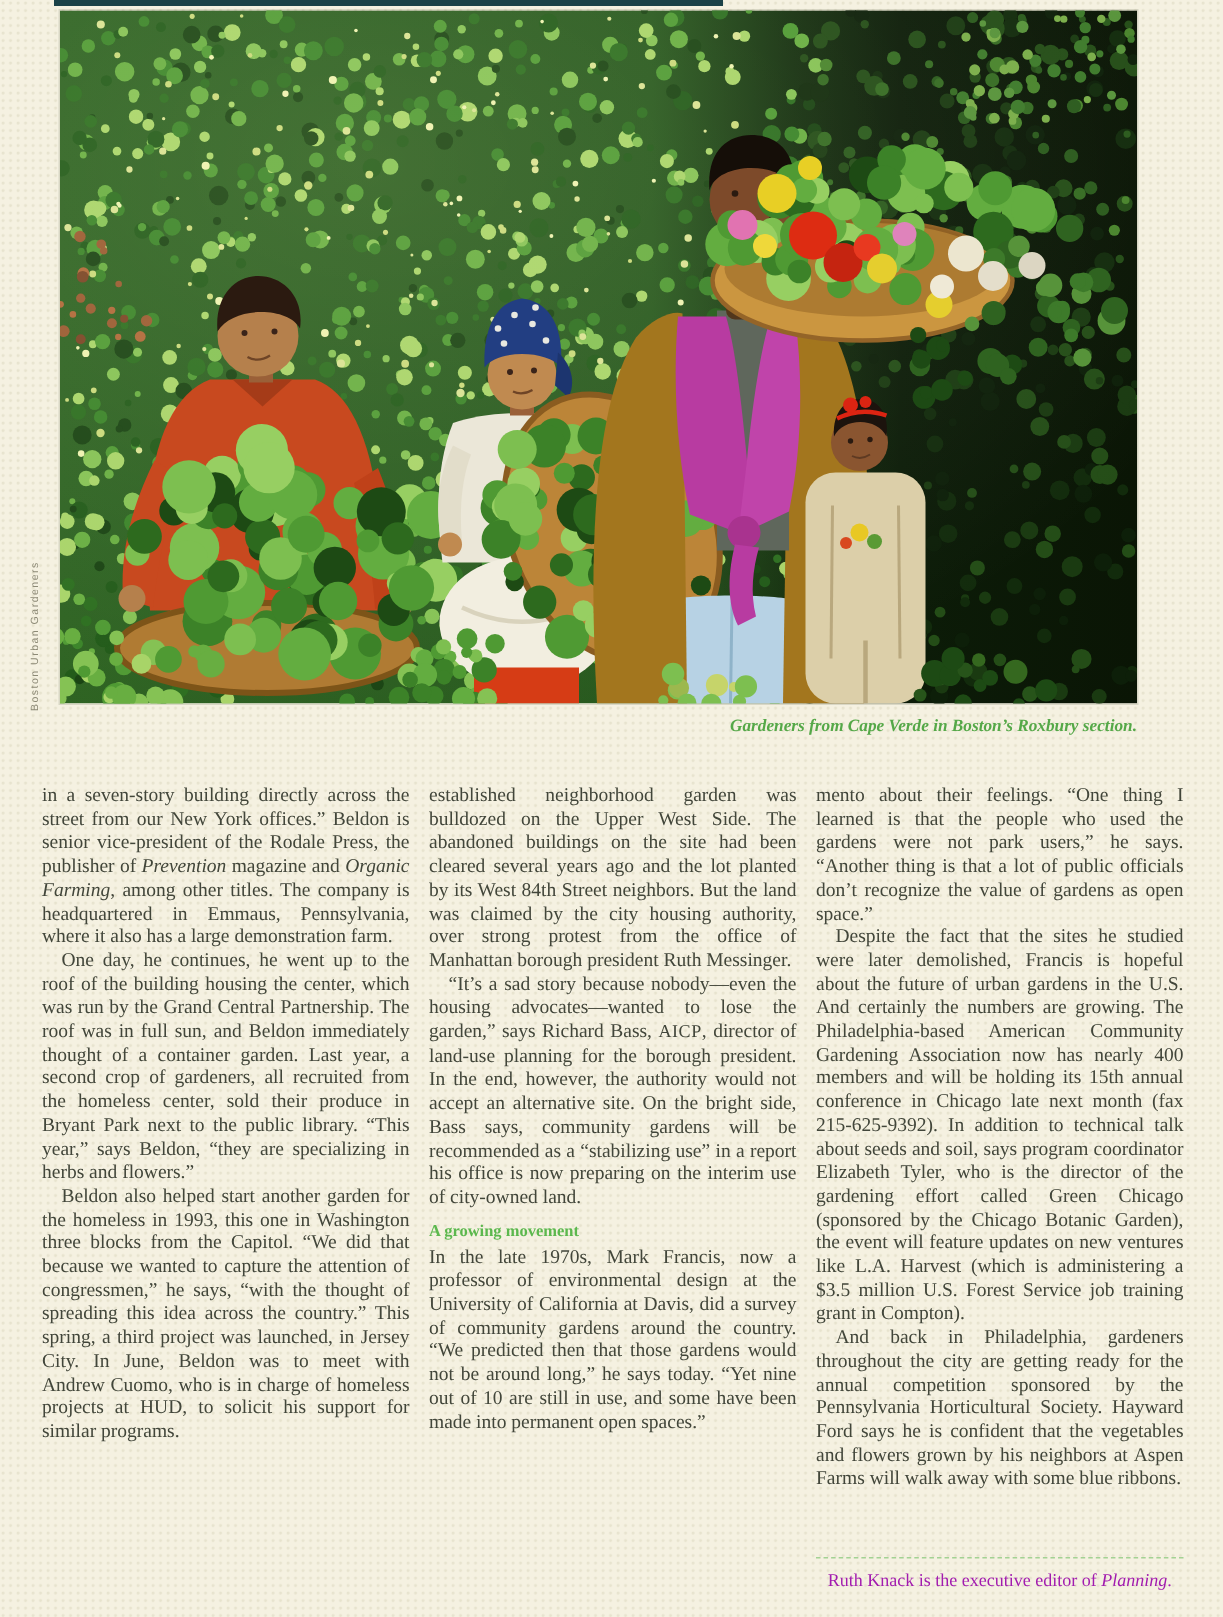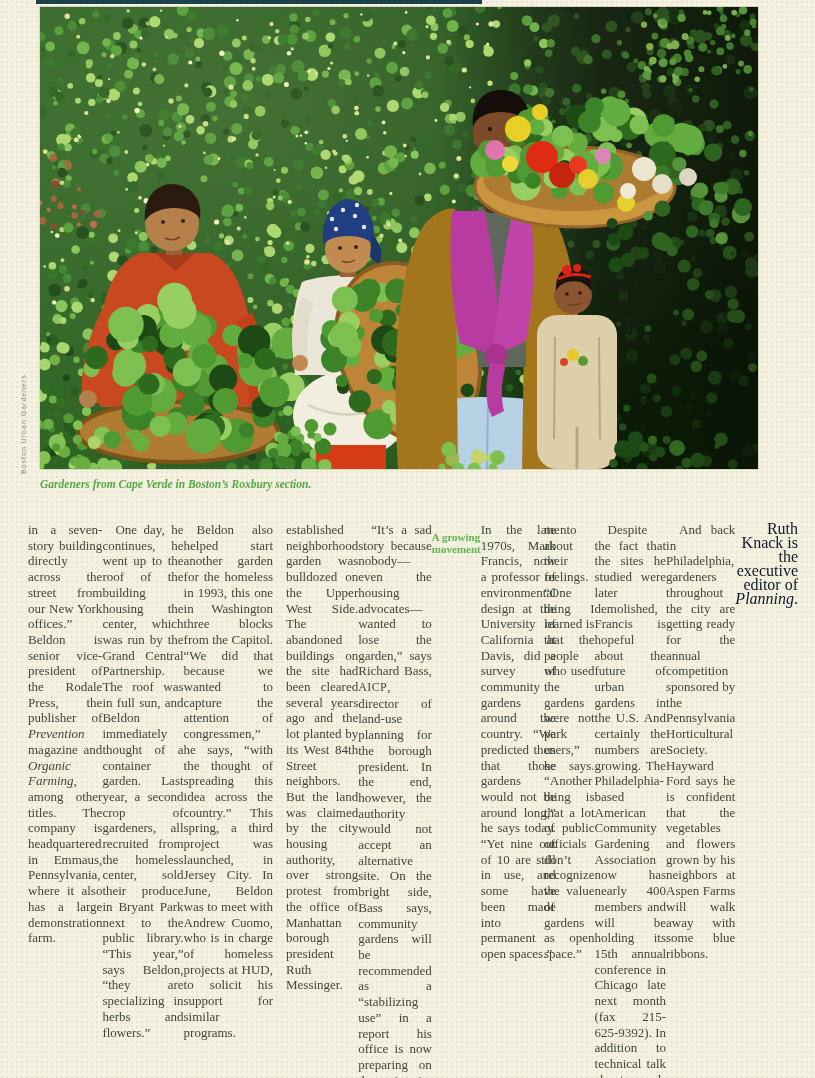--- a/index.html
+++ b/index.html
@@ -13,40 +13,40 @@
   .scan-strip{position:absolute;top:0;left:36px;width:446px;height:4px;background:#1b4248;}
   .photo-frame{position:absolute;left:40px;top:7px;width:718px;height:462px;box-shadow:0 0 0 1px rgba(60,70,40,.15);}
   .photo-frame svg{display:block;width:100%;height:100%;}
   .credit{
     position:absolute;left:20px;top:350px;height:124px;width:12px;
     writing-mode:vertical-rl;transform:rotate(180deg);
     font-size:7px;letter-spacing:1px;color:#8d8a76;
     font-family:"Liberation Sans","DejaVu Sans",sans-serif;white-space:nowrap;
   }
   .caption{
-    position:absolute;left:40px;top:478px;width:718px;text-align:left;
+    position:absolute;left:40px;top:478px;width:718px;text-align:right;
     font-size:11.5px;font-style:italic;font-weight:bold;color:#55a848;
   }
   .article{
     position:absolute;left:28px;top:522px;width:761px;height:538px;
     display:flex;gap:13px;
   }
-  .col{width:245px;display:flex;flex-direction:row;}
+  .col{width:245px;display:flex;flex-direction:column;}
   .para{
     margin:0;text-align:justify;font-size:13px;line-height:15.7px;color:#42463a;
   }
   .para.indent{text-indent:13px;}
   .it{font-style:italic;}
   .sc{font-size:12px;letter-spacing:.4px;}
   .subhead{
     margin:9px 0 3px 0;font-size:11px;font-weight:bold;color:#5cb84e;
   }
   .spacer{flex:1;}
   .rule{border-top:1px dashed #a3d293;margin:10px 0 7px 0;}
-  .byline{margin:0;font-size:16px;color:#0f172a;text-align:right;line-height:14px;}
+  .byline{margin:0;font-size:12px;color:#a21caf;text-align:center;line-height:14px;}
 </style>
 </head>
 <body>
 
 <div class="scan-strip"></div>
 
 <div class="photo-frame">
   <svg id="photo-svg" viewBox="0 0 718 462" preserveAspectRatio="none">
     <defs>
       <linearGradient id="hedge" x1="0" y1="0" x2="1" y2="0">

